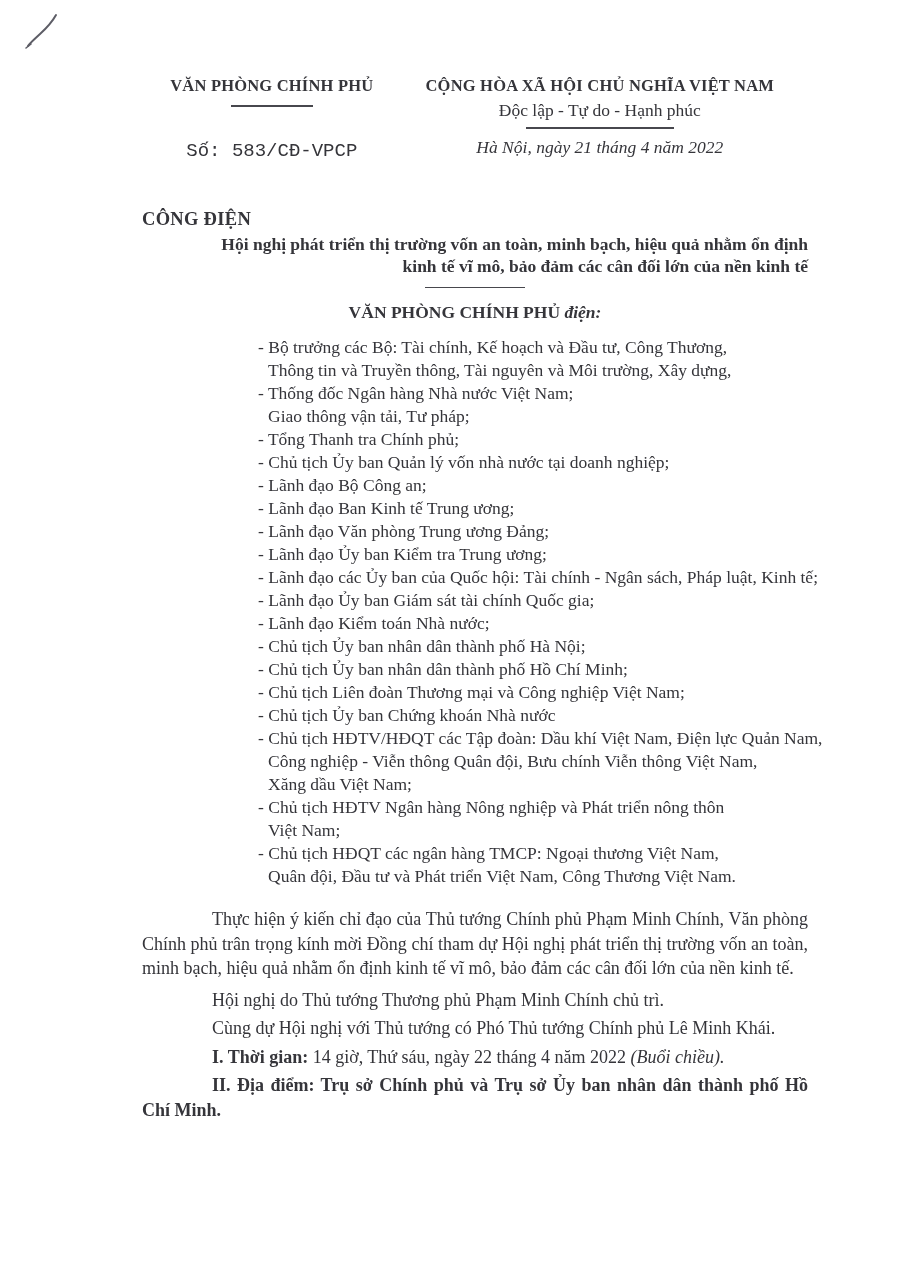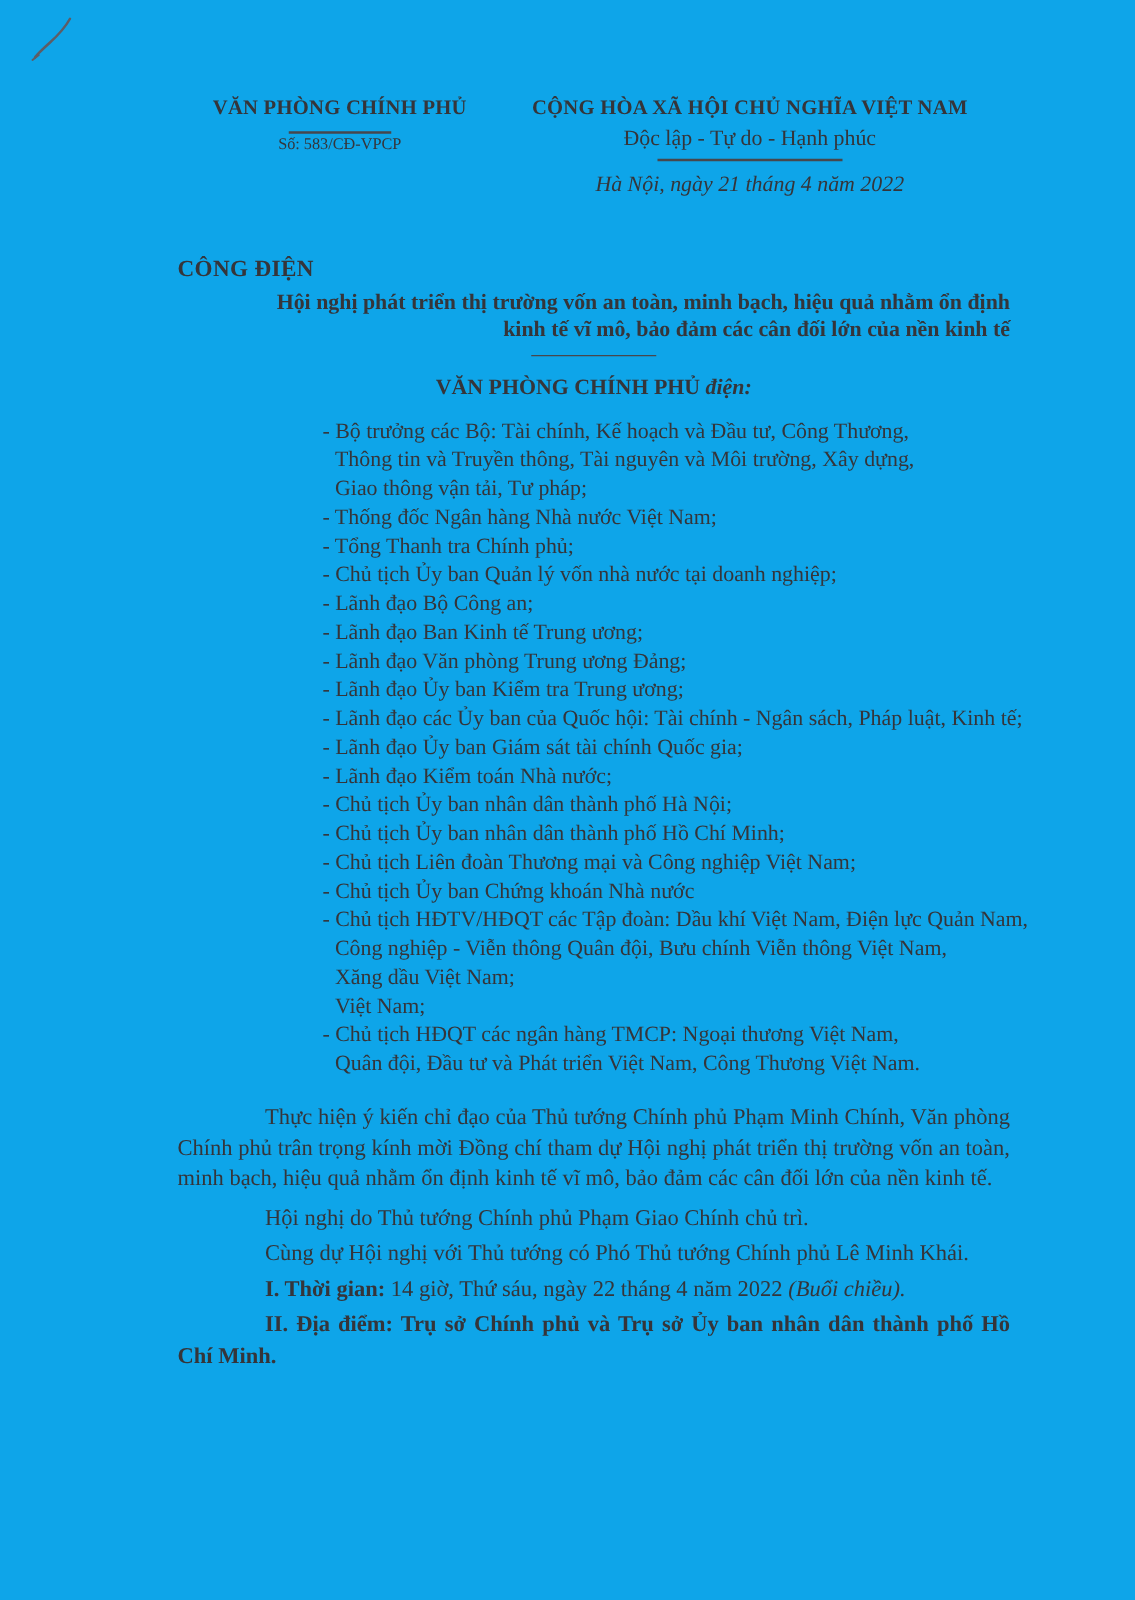--- a/index.html
+++ b/index.html
@@ -1,35 +1,35 @@
 <!DOCTYPE html>
 <html><head>
 <meta charset="utf-8">
 <style>
   html,body{margin:0;padding:0;}
   body{background:#e8e8ea;}
   .page{
     position:relative;
     width:908px;height:1280px;
     margin:0 auto;
-    background:#0ea5e9;
+    background:#ffffff;
     box-sizing:border-box;
     padding:76px 100px 0 142px;
     font-family:"Liberation Serif","DejaVu Serif",serif;
     color:#35353a;
     overflow:hidden;
   }
   .pen-mark{position:absolute;top:8px;left:18px;}
   .header{display:flex;justify-content:space-between;}
   .hleft{width:262px;text-align:center;}
   .hright{width:400px;text-align:center;margin-right:10px;}
   .org{font-weight:bold;font-size:16.5px;line-height:20px;letter-spacing:.2px;}
   .rule{background:#47474d;height:1.6px;}
   .rule-org{width:82px;margin:9px auto 0 auto;}
-  .docnum{font-size:13px;}
+  .docnum{font-size:19px;margin-top:33px;font-family:Liberation Mono, monospace;}
   .nat{font-weight:bold;font-size:16.5px;line-height:20px;letter-spacing:.2px;}
   .motto{font-weight:normal;font-size:17.5px;margin-top:3px;line-height:22px;}
   .rule-motto{width:148px;margin:6px auto 0 auto;}
   .pdate{font-style:italic;font-size:17.5px;margin-top:7px;line-height:23px;}
   .doctype{font-weight:bold;font-size:18.5px;margin-top:46px;line-height:22px;letter-spacing:.3px;}
   .subject{text-align:right;font-weight:bold;font-size:17.5px;margin-top:3px;line-height:22.5px;}
   .rule-subject{width:100px;margin:9px auto 0 auto;}
   .salutation{text-align:center;font-weight:bold;font-size:17.5px;margin-top:13px;line-height:22px;}
   .recipients{margin-left:116px;margin-top:13px;font-size:17.5px;}
   .rline{line-height:23px;white-space:nowrap;}
@@ -74,44 +74,45 @@
     <div>kinh tế vĩ mô, bảo đảm các cân đối lớn của nền kinh tế</div>
   </div>
 
   <div class="rule rule-subject"></div>
 
   <div class="salutation"><span>VĂN PHÒNG CHÍNH PHỦ </span><i>điện:</i></div>
 
   <div class="recipients">
     <div class="rline">- Bộ trưởng các Bộ: Tài chính, Kế hoạch và Đầu tư, Công Thương,</div>
     <div class="rline cont">Thông tin và Truyền thông, Tài nguyên và Môi trường, Xây dựng,</div>
+    <div class="rline">- Thống đốc Ngân hàng Nhà nước Việt Nam;</div>
     <div class="rline cont">Giao thông vận tải, Tư pháp;</div>
-    <div class="rline">- Thống đốc Ngân hàng Nhà nước Việt Nam;</div>
     <div class="rline">- Tổng Thanh tra Chính phủ;</div>
     <div class="rline">- Chủ tịch Ủy ban Quản lý vốn nhà nước tại doanh nghiệp;</div>
     <div class="rline">- Lãnh đạo Bộ Công an;</div>
     <div class="rline">- Lãnh đạo Ban Kinh tế Trung ương;</div>
     <div class="rline">- Lãnh đạo Văn phòng Trung ương Đảng;</div>
     <div class="rline">- Lãnh đạo Ủy ban Kiểm tra Trung ương;</div>
     <div class="rline">- Lãnh đạo các Ủy ban của Quốc hội: Tài chính - Ngân sách, Pháp luật, Kinh tế;</div>
     <div class="rline">- Lãnh đạo Ủy ban Giám sát tài chính Quốc gia;</div>
     <div class="rline">- Lãnh đạo Kiểm toán Nhà nước;</div>
     <div class="rline">- Chủ tịch Ủy ban nhân dân thành phố Hà Nội;</div>
     <div class="rline">- Chủ tịch Ủy ban nhân dân thành phố Hồ Chí Minh;</div>
     <div class="rline">- Chủ tịch Liên đoàn Thương mại và Công nghiệp Việt Nam;</div>
     <div class="rline">- Chủ tịch Ủy ban Chứng khoán Nhà nước</div>
     <div class="rline">- Chủ tịch HĐTV/HĐQT các Tập đoàn: Dầu khí Việt Nam, Điện lực Quản Nam,</div>
     <div class="rline cont">Công nghiệp - Viễn thông Quân đội, Bưu chính Viễn thông Việt Nam,</div>
     <div class="rline cont">Xăng dầu Việt Nam;</div>
+    <div class="rline">- Chủ tịch HĐTV Ngân hàng Nông nghiệp và Phát triển nông thôn</div>
     <div class="rline cont">Việt Nam;</div>
     <div class="rline">- Chủ tịch HĐQT các ngân hàng TMCP: Ngoại thương Việt Nam,</div>
     <div class="rline cont">Quân đội, Đầu tư và Phát triển Việt Nam, Công Thương Việt Nam.</div>
   </div>
 
   <div class="bodytext">
     <p class="just p1">Thực hiện ý kiến chỉ đạo của Thủ tướng Chính phủ Phạm Minh Chính, Văn phòng Chính phủ trân trọng kính mời Đồng chí tham dự Hội nghị phát triển thị trường vốn an toàn, minh bạch, hiệu quả nhằm ổn định kinh tế vĩ mô, bảo đảm các cân đối lớn của nền kinh tế.</p>
-    <p class="pgap">Hội nghị do Thủ tướng Chính phủ Phạm Giao Chính chủ trì.</p>
+    <p class="pgap">Hội nghị do Thủ tướng Thương phủ Phạm Minh Chính chủ trì.</p>
     <p class="pgap2">Cùng dự Hội nghị với Thủ tướng có Phó Thủ tướng Chính phủ Lê Minh Khái.</p>
     <p class="pgap2"><b>I. Thời gian:</b><span> 14 giờ, Thứ sáu, ngày 22 tháng 4 năm 2022 </span><i>(Buổi chiều).</i></p>
     <p class="pgap2 just bold"><b>II. Địa điểm:</b><b> Trụ sở Chính phủ và Trụ sở Ủy ban nhân dân thành phố Hồ Chí Minh.</b></p>
   </div>
 
 </div>
 
 </body></html>

